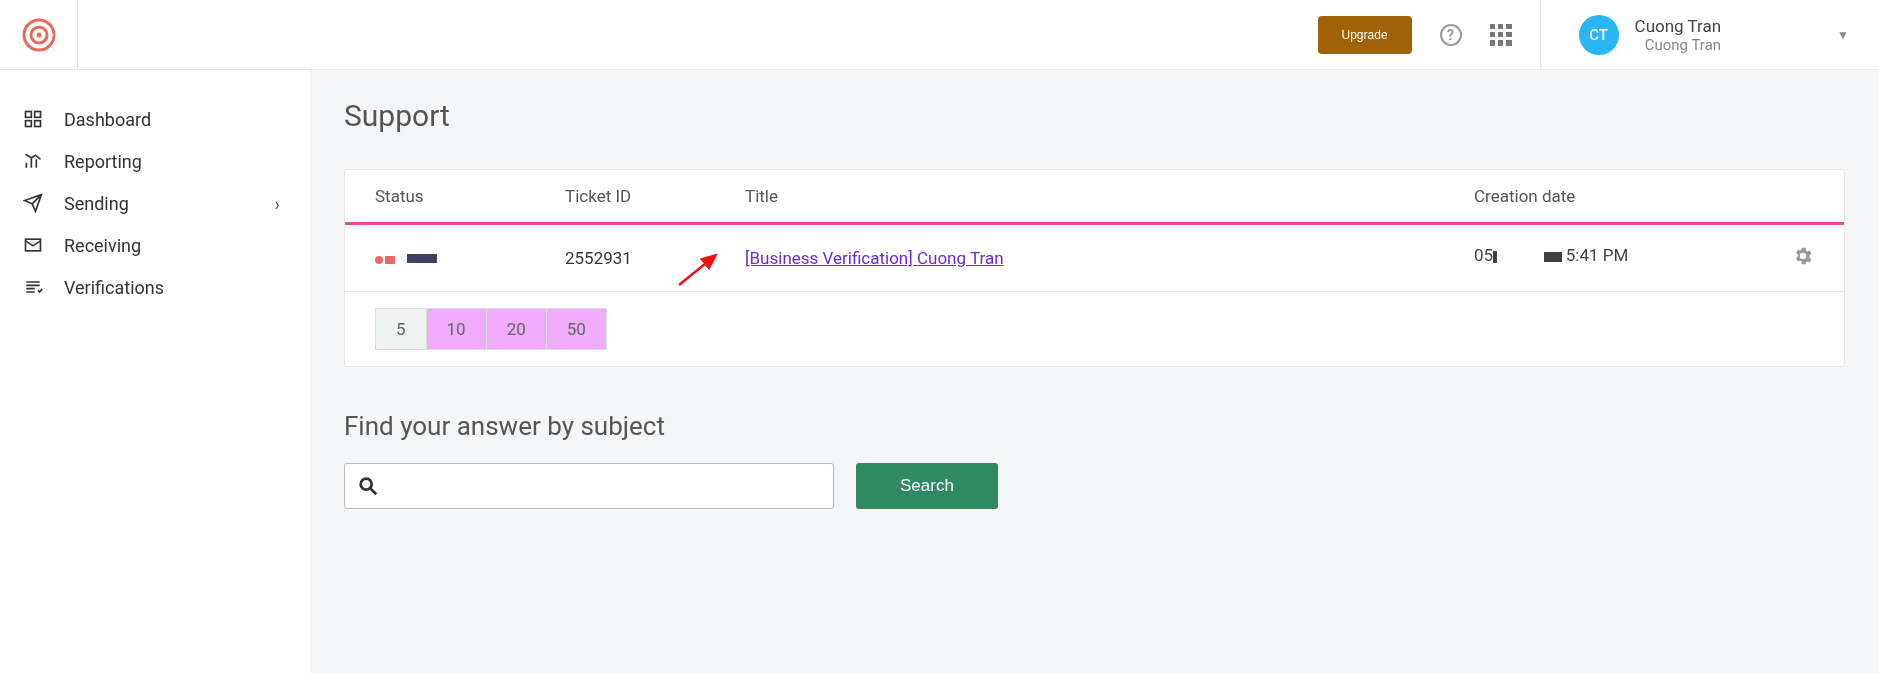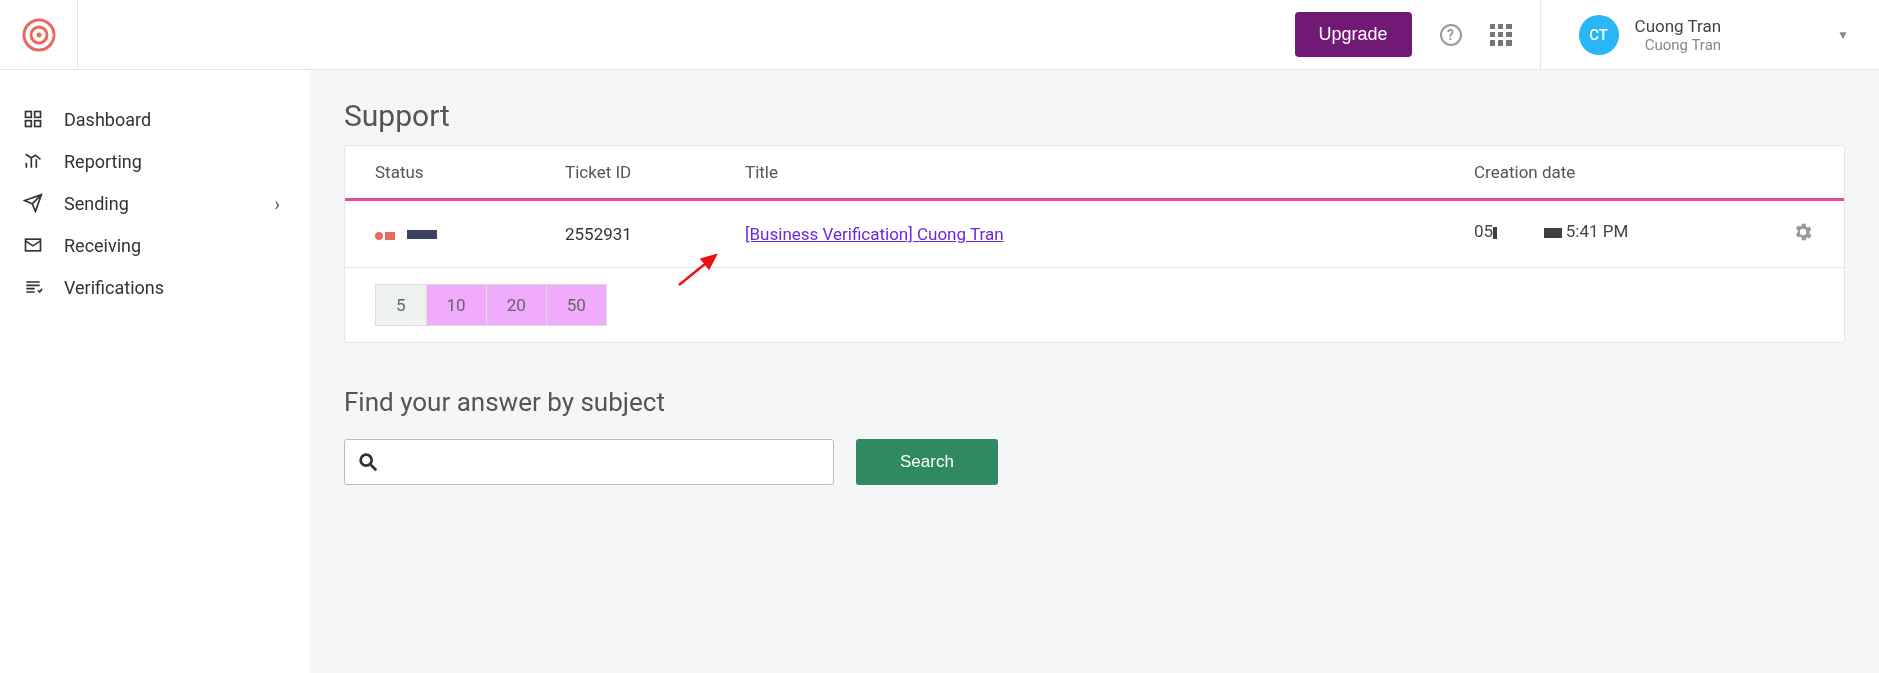--- a/index.html
+++ b/index.html
@@ -2,40 +2,40 @@
 <html><head>
 <meta charset="utf-8">
 <style>
   * { box-sizing: border-box; margin: 0; padding: 0; }
   body { font-family: -apple-system, BlinkMacSystemFont, "Segoe UI", Roboto, Arial, sans-serif; color: #333; background: #fff; width: 1879px; }
   .topbar { display: flex; align-items: center; height: 70px; border-bottom: 1px solid #e6e6e6; }
   .logo-cell { width: 78px; height: 70px; display: flex; align-items: center; justify-content: center; border-right: 1px solid #e6e6e6; }
   .logo-cell svg { width: 36px; height: 36px; }
   .top-flex { flex: 1; }
   .top-right { display: flex; align-items: center; gap: 28px; padding-right: 30px; }
-  .upgrade-btn { background: #701a75; color: #fff; border: none; padding: 12px 24px; font-size: 18px; border-radius: 4px; cursor: pointer; }
+  .upgrade-btn { background: #a16207; color: #fff; border: none; padding: 12px 24px; font-size: 12px; border-radius: 4px; cursor: pointer; }
   .help-icon { width: 22px; height: 22px; border: 2px solid #999; border-radius: 50%; display: flex; align-items: center; justify-content: center; color: #999; font-size: 14px; font-weight: bold; cursor: pointer; }
   .apps-icon { width: 22px; height: 22px; display: grid; grid-template-columns: repeat(3,1fr); grid-template-rows: repeat(3,1fr); gap: 3px; cursor: pointer; }
   .apps-icon div { background: #777; }
   .divider-v { width: 1px; height: 70px; background: #e6e6e6; }
   .profile { display: flex; align-items: center; gap: 16px; cursor: pointer; padding-left: 10px; text-align: right; }
   .avatar { width: 40px; height: 40px; border-radius: 50%; background: #29b6f6; color: #fff; display: flex; align-items: center; justify-content: center; font-size: 15px; font-weight: 500; }
   .profile-txt { display: flex; flex-direction: column; }
   .profile-name { font-size: 17px; color: #444; }
   .profile-sub { font-size: 15px; color: #888; }
   .profile-chevron { color: #888; font-size: 12px; margin-left: 100px; }
 
   .body-wrap { display: flex; }
   .sidebar { width: 310px; padding: 28px 0; }
   .side-item { display: flex; align-items: center; gap: 20px; padding: 10px 22px; font-size: 18px; color: #333; cursor: pointer; position: relative; }
   .side-item .chev { position: absolute; right: 30px; color: #555; font-size: 18px; }
   .side-icon { width: 22px; height: 22px; display: flex; align-items: center; justify-content: center; color: #333; }
 
   .main { flex: 1; background: #f5f6f7; padding: 28px 34px; min-height: 603px; }
-  .page-title { font-size: 30px; color: #555; font-weight: 400; margin-bottom: 12px; }
+  .page-title { font-size: 30px; color: #555; font-weight: 400; margin-bottom: 36px; }
   .card { background: #fff; border: 1px solid #e6e6e6; border-radius: 3px; }
   .thead { display: flex; padding: 16px 30px; font-size: 17px; color: #555; border-bottom: 3px solid #ec4899; }
   .col-status { width: 190px; }
   .col-id { width: 180px; }
   .col-title { flex: 1; }
   .col-date { width: 340px; }
   .trow { display: flex; align-items: center; padding: 20px 30px; font-size: 17px; border-bottom: 1px solid #e6e6e6; }
   .status-blob { display: flex; align-items: center; gap: 12px; }
   .blob1 { display:inline-block; }
   .blob1::before { content:""; display:inline-block; width:8px; height:8px; background:#e9695e; border-radius:50%; vertical-align:middle;}

